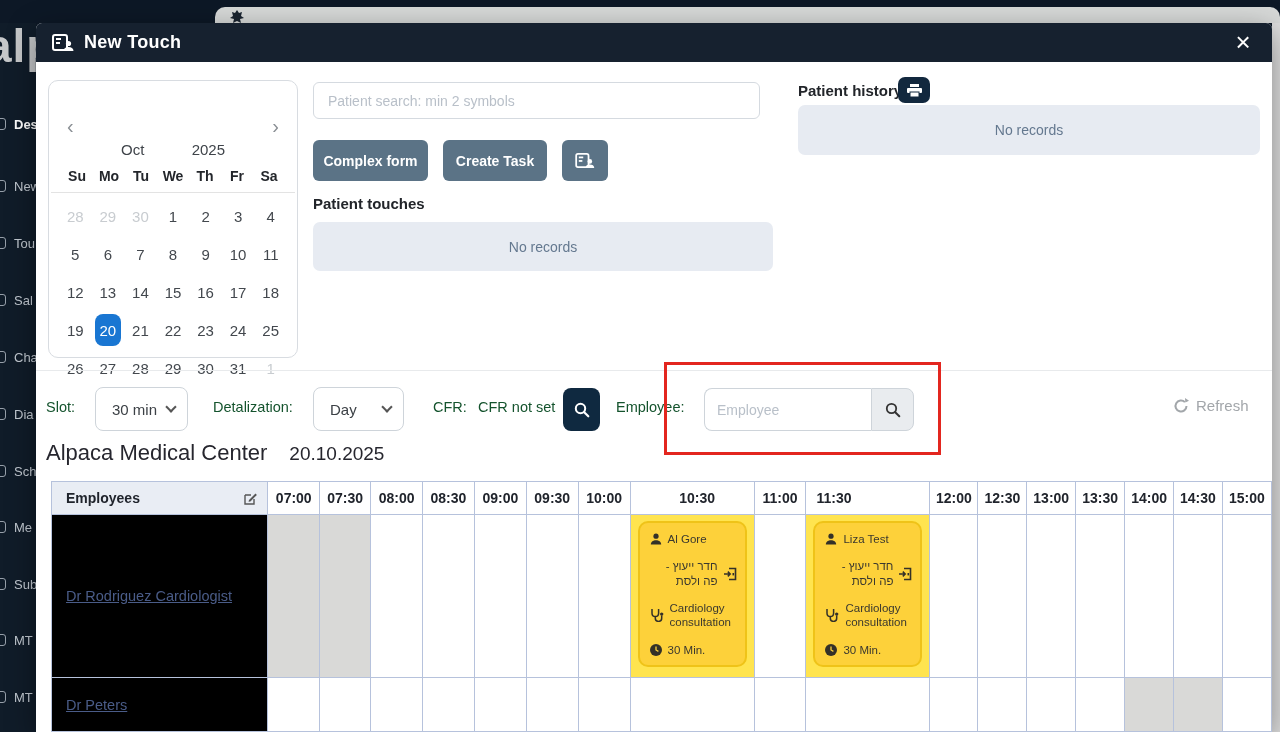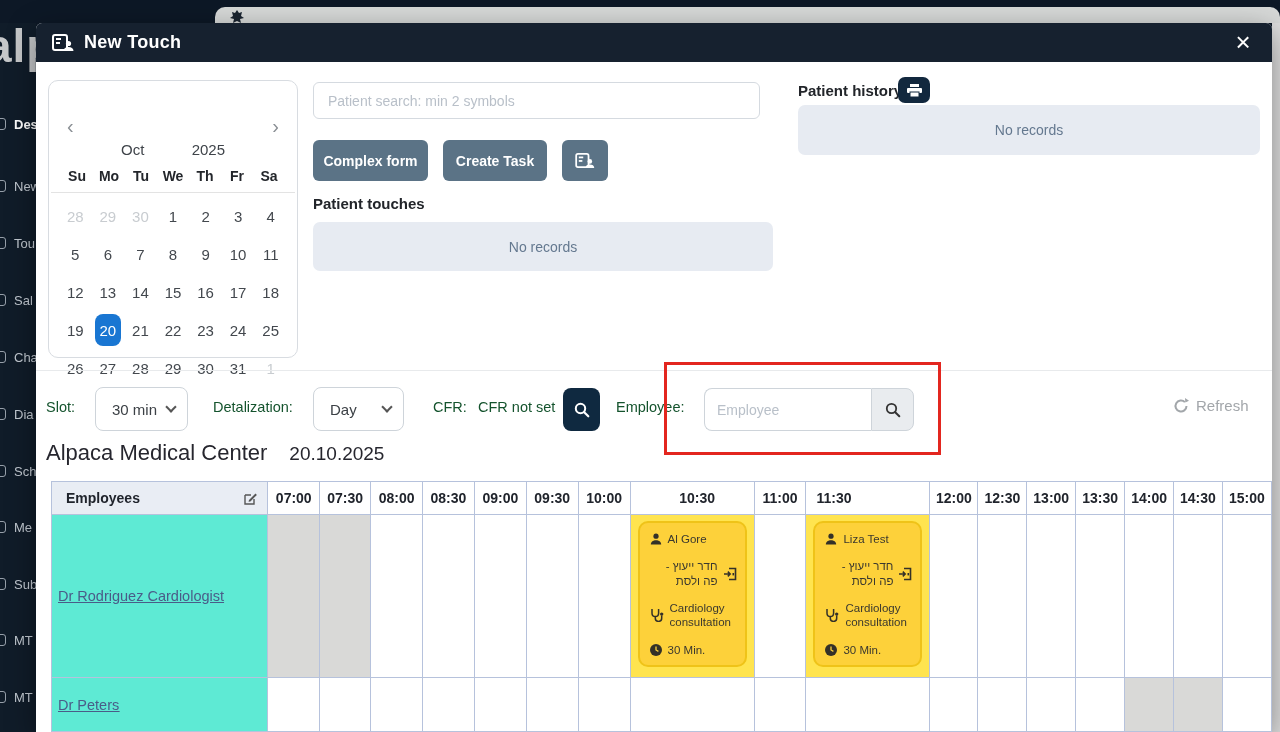--- a/index.html
+++ b/index.html
@@ -89,21 +89,21 @@
   .sched-title { position:absolute; left:10px; top:378px; display:flex; align-items:baseline; gap:22px; }
   .clinic { font-size:22px; color:#26262e; }
   .sched-date { font-size:19px; color:#26262e; }
 
   
   .sched { position:absolute; left:15px; top:419px; border-collapse:collapse; table-layout:fixed; }
   .sched th, .sched td { border:1px solid #b6c2dc; }
   .sched th { height:33px; font-size:14px; color:#20242c; background:#fff; font-weight:bold; }
   th.emp-h { background:#e9edf4; text-align:left; padding:0 10px 0 14px; font-size:14px; }
   .emp-h-inner { display:flex; align-items:center; justify-content:space-between; }
-  td.emp-c { background:#5eead4; vertical-align:middle; padding-left:6px;text-decoration:underline; }
+  td.emp-c { background:#000000; vertical-align:middle; padding-left:14px;text-decoration:underline; }
   td.emp-c a { color:#4a5c88; font-size:14.5px; text-decoration:underline; cursor:pointer; }
   tr.r1 td { height:162px; }
   tr.r2 td { height:54px; }
   tr.r3 td { height:36px; }
   td.gray { background:#d9d9d7; }
   td.slotY { background:#ffe44f; padding:0; vertical-align:top; }
 
   
   .card { margin:6px 7px 10px 7px; height:146px; background:#fdd13a; border:2px solid #efc318;
           border-radius:10px; padding:9px 8px 8px 10px; display:flex; flex-direction:column;

